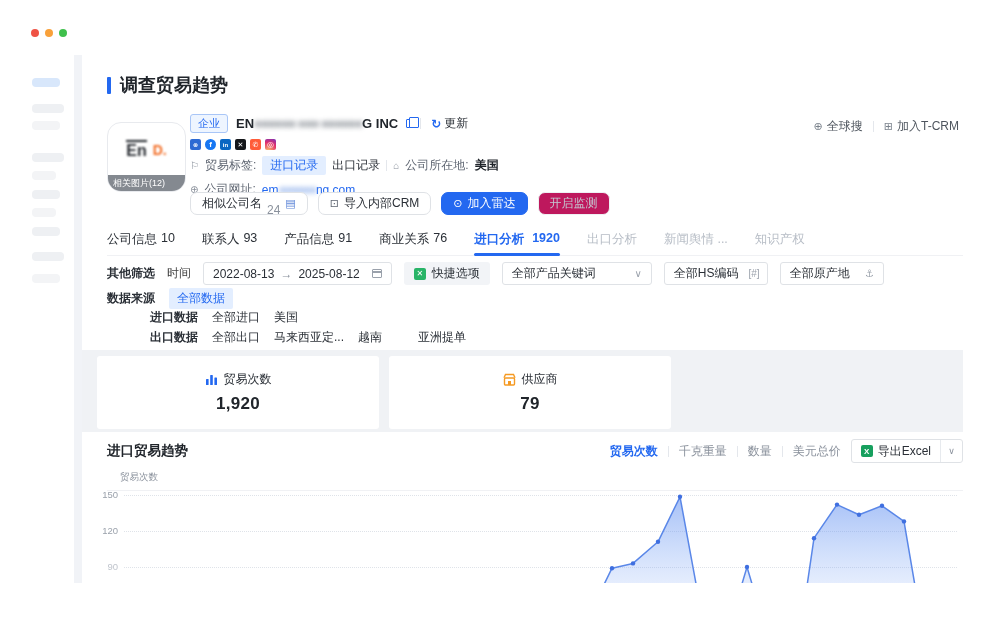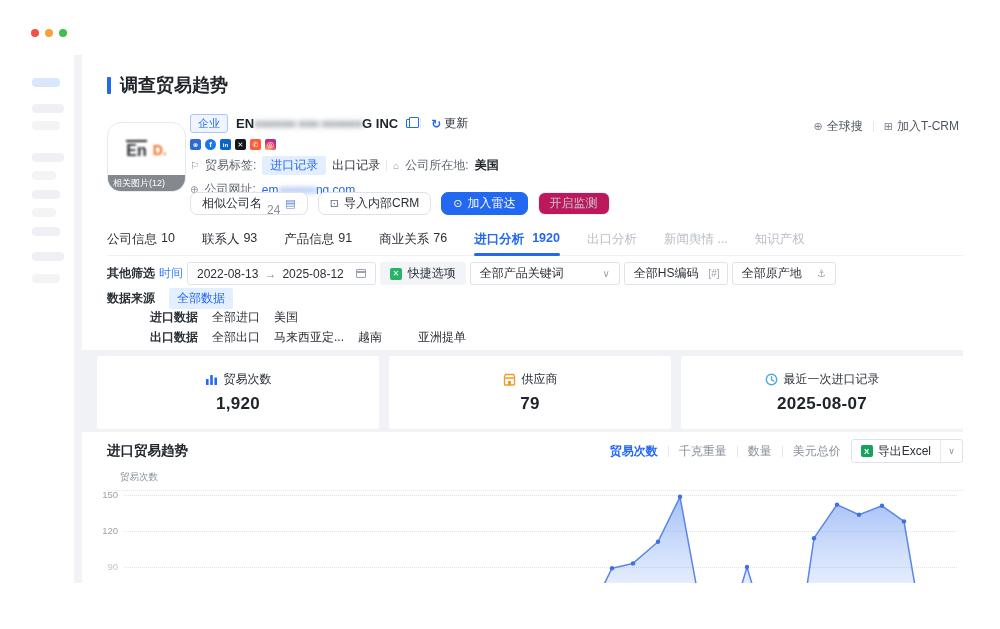--- a/index.html
+++ b/index.html
@@ -77,23 +77,23 @@
   .btn.ghost { background:#be185d; border-color:#eef0f3; color:#c3c9d2; }
 
   
   .tabs { position:absolute; left:25px; top:176px; width:856px; display:flex; gap:27px; border-bottom:1px solid #f0f1f4; height:25px; }
   .tab { font-size:12.5px; color:#2a2f36; display:flex; gap:4px; align-items:flex-start; padding-bottom:8px; position:relative; cursor:pointer; white-space:nowrap; }
   .tab.active { color:#2368f0; font-weight:bold;gap:8px; }
   .tab.active::after { content:""; position:absolute; left:0; right:0; bottom:-1px; height:3px; background:#2368f0; border-radius:2px; }
   .tab.dim { color:#b7bdc6; }
 
   
-  .filters { position:absolute; left:25px; top:207px; display:flex; align-items:center; gap:4px; }
+  .filters { position:absolute; left:25px; top:207px; display:flex; align-items:center; gap:12px; }
   .flabel { font-size:12px; font-weight:bold; color:#2a2f36; }
-  .flabel2 { font-size:12px; color:#3b82f6; }
+  .flabel2 { font-size:12px; color:#404040; }
   .fbox { display:flex; align-items:center; gap:6px; height:23px; padding:0 9px; border:1px solid #dfe2e6; border-radius:3px; font-size:12px; color:#2a2f36; background:#fff; cursor:pointer; white-space:nowrap; }
   .fbox .fic { color:#9aa1ab; font-size:10px; margin-left:4px; }
   .fbox .arrow { color:#8a919c; }
   .quick { display:flex; align-items:center; gap:6px; height:23px; padding:0 10px; background:#f2f4f7; border-radius:3px; font-size:12px; color:#2a2f36; cursor:pointer; }
   .gsq { width:12px; height:12px; background:#28b467; border-radius:2px; color:#fff; font-size:8px; font-weight:bold; display:flex; align-items:center; justify-content:center; }
   .cal { position:relative; width:10px; height:9px; border:1px solid #9aa1ab; border-radius:1px; margin-left:6px; }
   .cal::before { content:""; position:absolute; top:1px; left:0; right:0; height:2px; background:#9aa1ab; }
   .sel-w1 { width:150px; justify-content:space-between; }
   .sel-w2 { width:104px; justify-content:space-between; }
 
@@ -345,30 +345,20 @@
         <svg width="13" height="13" viewBox="0 0 13 13">
             <rect x="1.5" y="5" width="10" height="7" rx="1" fill="none" stroke="#f59a23" stroke-width="1.4"></rect>
             <path d="M1 4.8 L2.5 1.5 H10.5 L12 4.8" fill="none" stroke="#f59a23" stroke-width="1.4"></path>
             <rect x="5" y="8" width="3" height="4" fill="#f59a23"></rect>
           </svg>
         <span>供应商</span>
       </div>
       <div class="val">79</div>
     </div>
 
-    <div class="card c3">
-      <div class="lrow">
-        <svg width="13" height="13" viewBox="0 0 13 13">
-            <circle cx="6.5" cy="6.5" r="5.2" fill="none" stroke="#4aa8e8" stroke-width="1.4"></circle>
-            <path d="M6.5 3.6 V6.8 L8.8 8" fill="none" stroke="#4aa8e8" stroke-width="1.3" stroke-linecap="round"></path>
-          </svg>
-        <span>最近一次进口记录</span>
-      </div>
-      <div class="val">2025-08-07</div>
-    </div>
 
     <div class="trend-head">
       <div class="trend-title">进口贸易趋势</div>
       <div class="trend-right">
         <span class="metric active">贸易次数</span>
         <span class="msep"></span>
         <span class="metric">千克重量</span>
         <span class="msep"></span>
         <span class="metric">数量</span>
         <span class="msep"></span>

